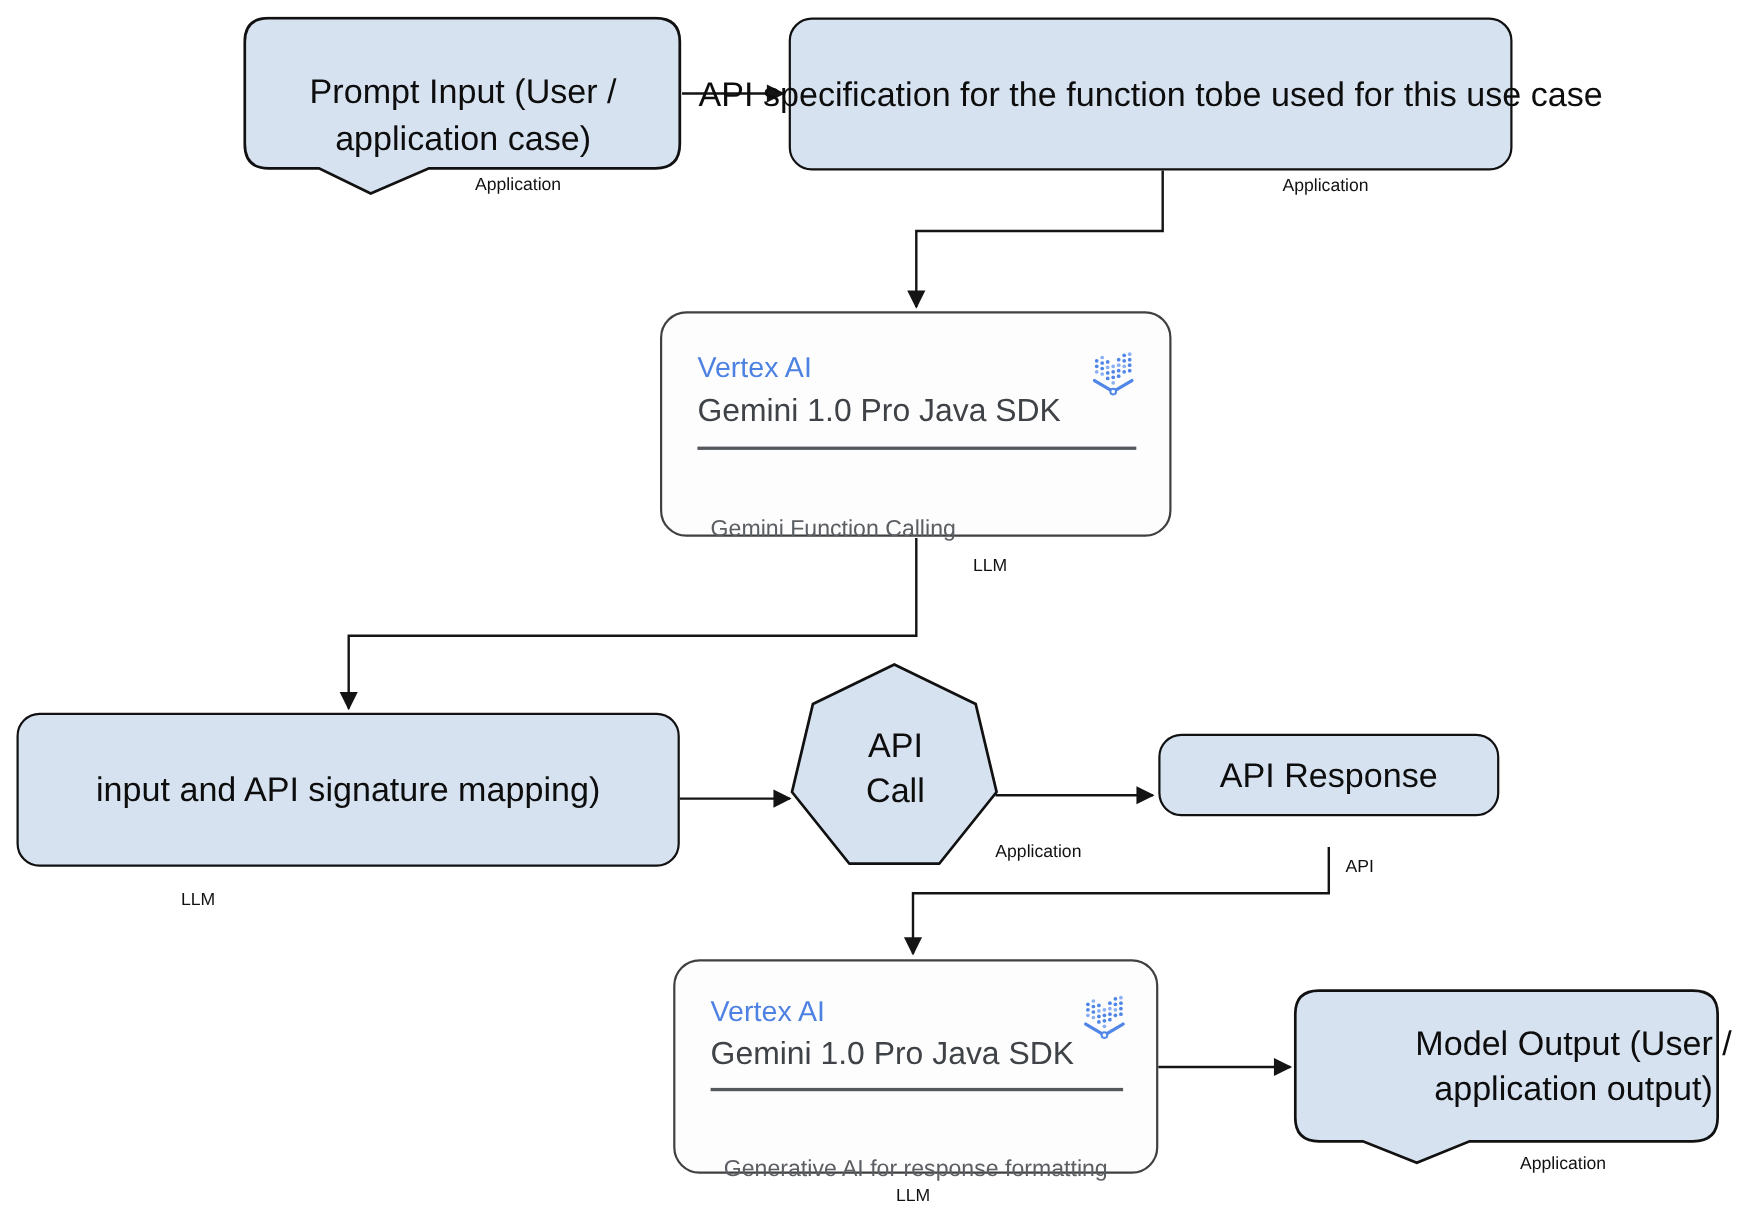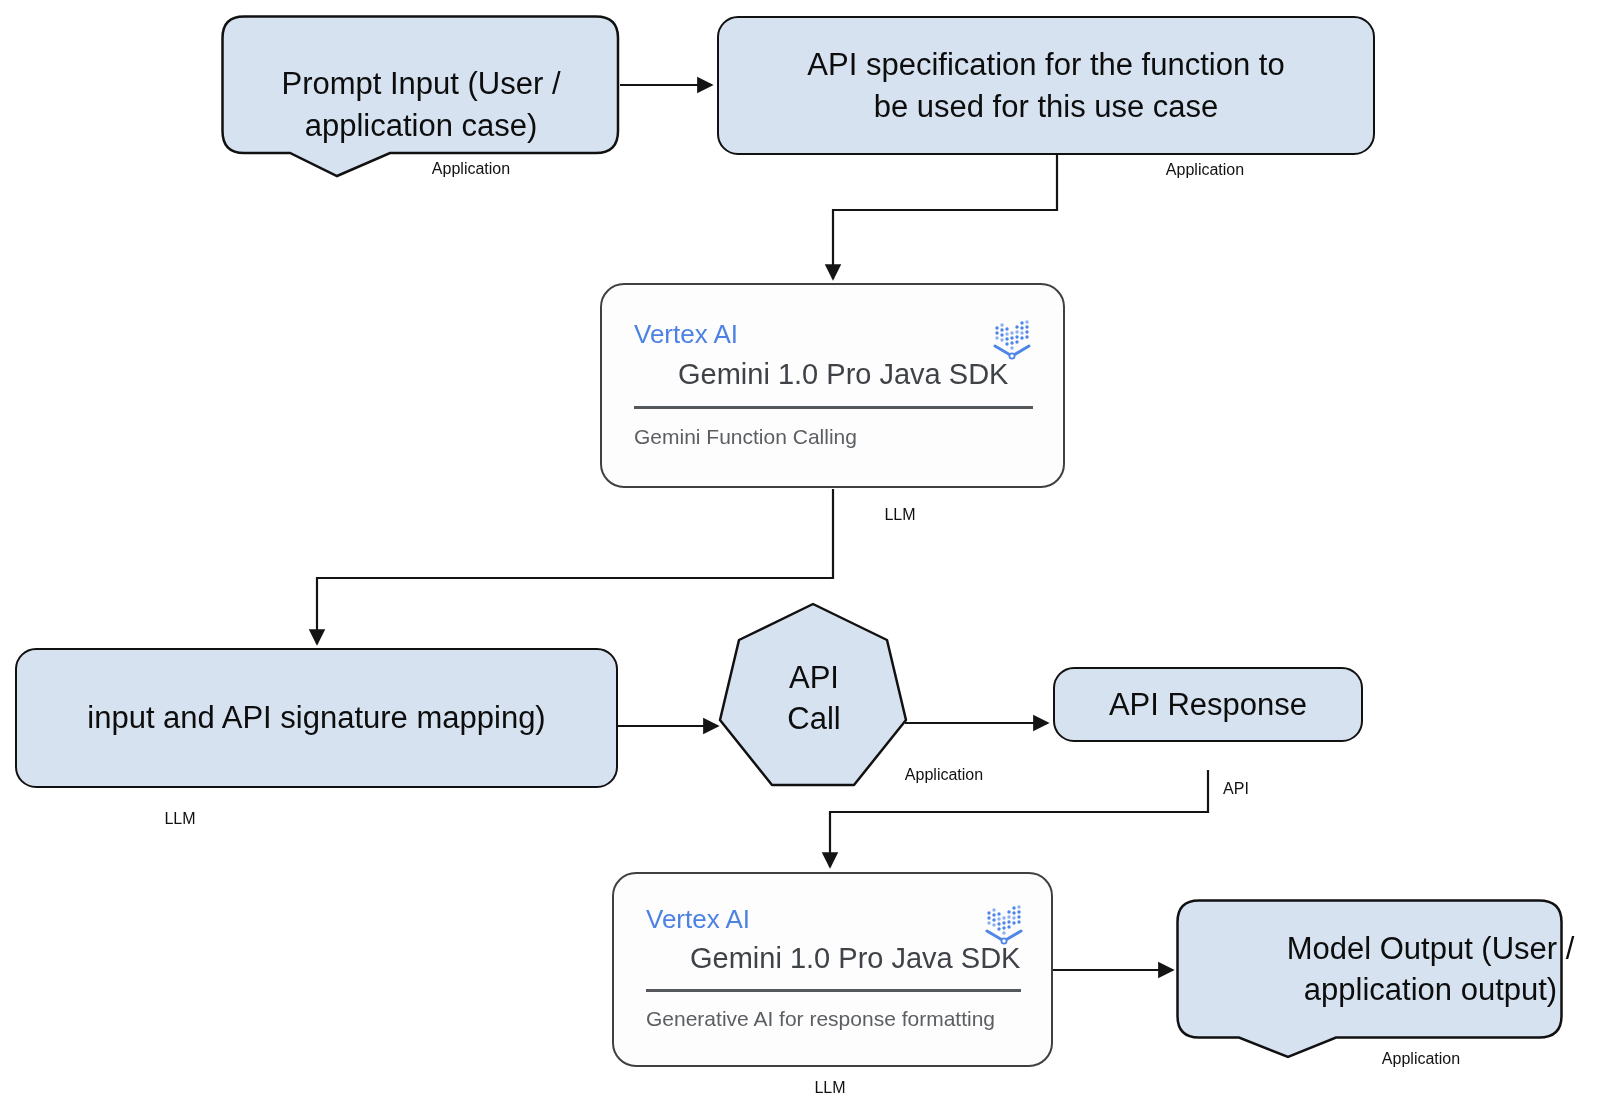--- a/index.html
+++ b/index.html
@@ -9,32 +9,32 @@
   }
   svg.layer{position:absolute;left:0;top:0;pointer-events:none;}
   .shape-svg{position:absolute;}
   .node-text{
     position:absolute;display:flex;flex-direction:column;justify-content:center;align-items:center;
     text-align:center;font-size:31px;line-height:1.33;color:#0d0d0d;
   }
   .node-text div{white-space:nowrap;}
   .box{
     position:absolute;background:#d6e2f0;border:2.5px solid #111111;border-radius:21px;
-    display:flex;flex-direction:column;justify-content:center;align-items:center;
+    display:flex;flex-direction:row;justify-content:center;align-items:center;
     text-align:center;font-size:31px;line-height:1.33;box-sizing:border-box;
   }
   .box div{white-space:nowrap;}
   .card{
     position:absolute;background:#fdfdfd;border:2.5px solid #404040;border-radius:24px;
     box-sizing:border-box;
   }
   .card .title{position:absolute;left:32px;font-size:26px;color:#4d82e3;white-space:nowrap;}
-  .card .subtitle{position:absolute;left:32px;font-size:29px;color:#3f4347;white-space:nowrap;margin-left:44px;}
+  .card .subtitle{position:absolute;left:32px;font-size:29px;color:#3f4347;white-space:nowrap;}
   .card .divider{position:absolute;left:32px;right:30px;height:3px;background:#55585c;}
-  .card .caption{position:absolute;left:32px;font-size:21px;color:#5b5e62;white-space:nowrap;}
+  .card .caption{position:absolute;left:44px;font-size:21px;color:#5b5e62;white-space:nowrap;margin-top:44px;}
   .card .vicon{position:absolute;}
   .tag{
     position:absolute;transform:translateX(-50%);font-size:16px;color:#111111;white-space:nowrap;
   }
 </style>
 </head>
 <body>
 
 <div class="canvas">
 

